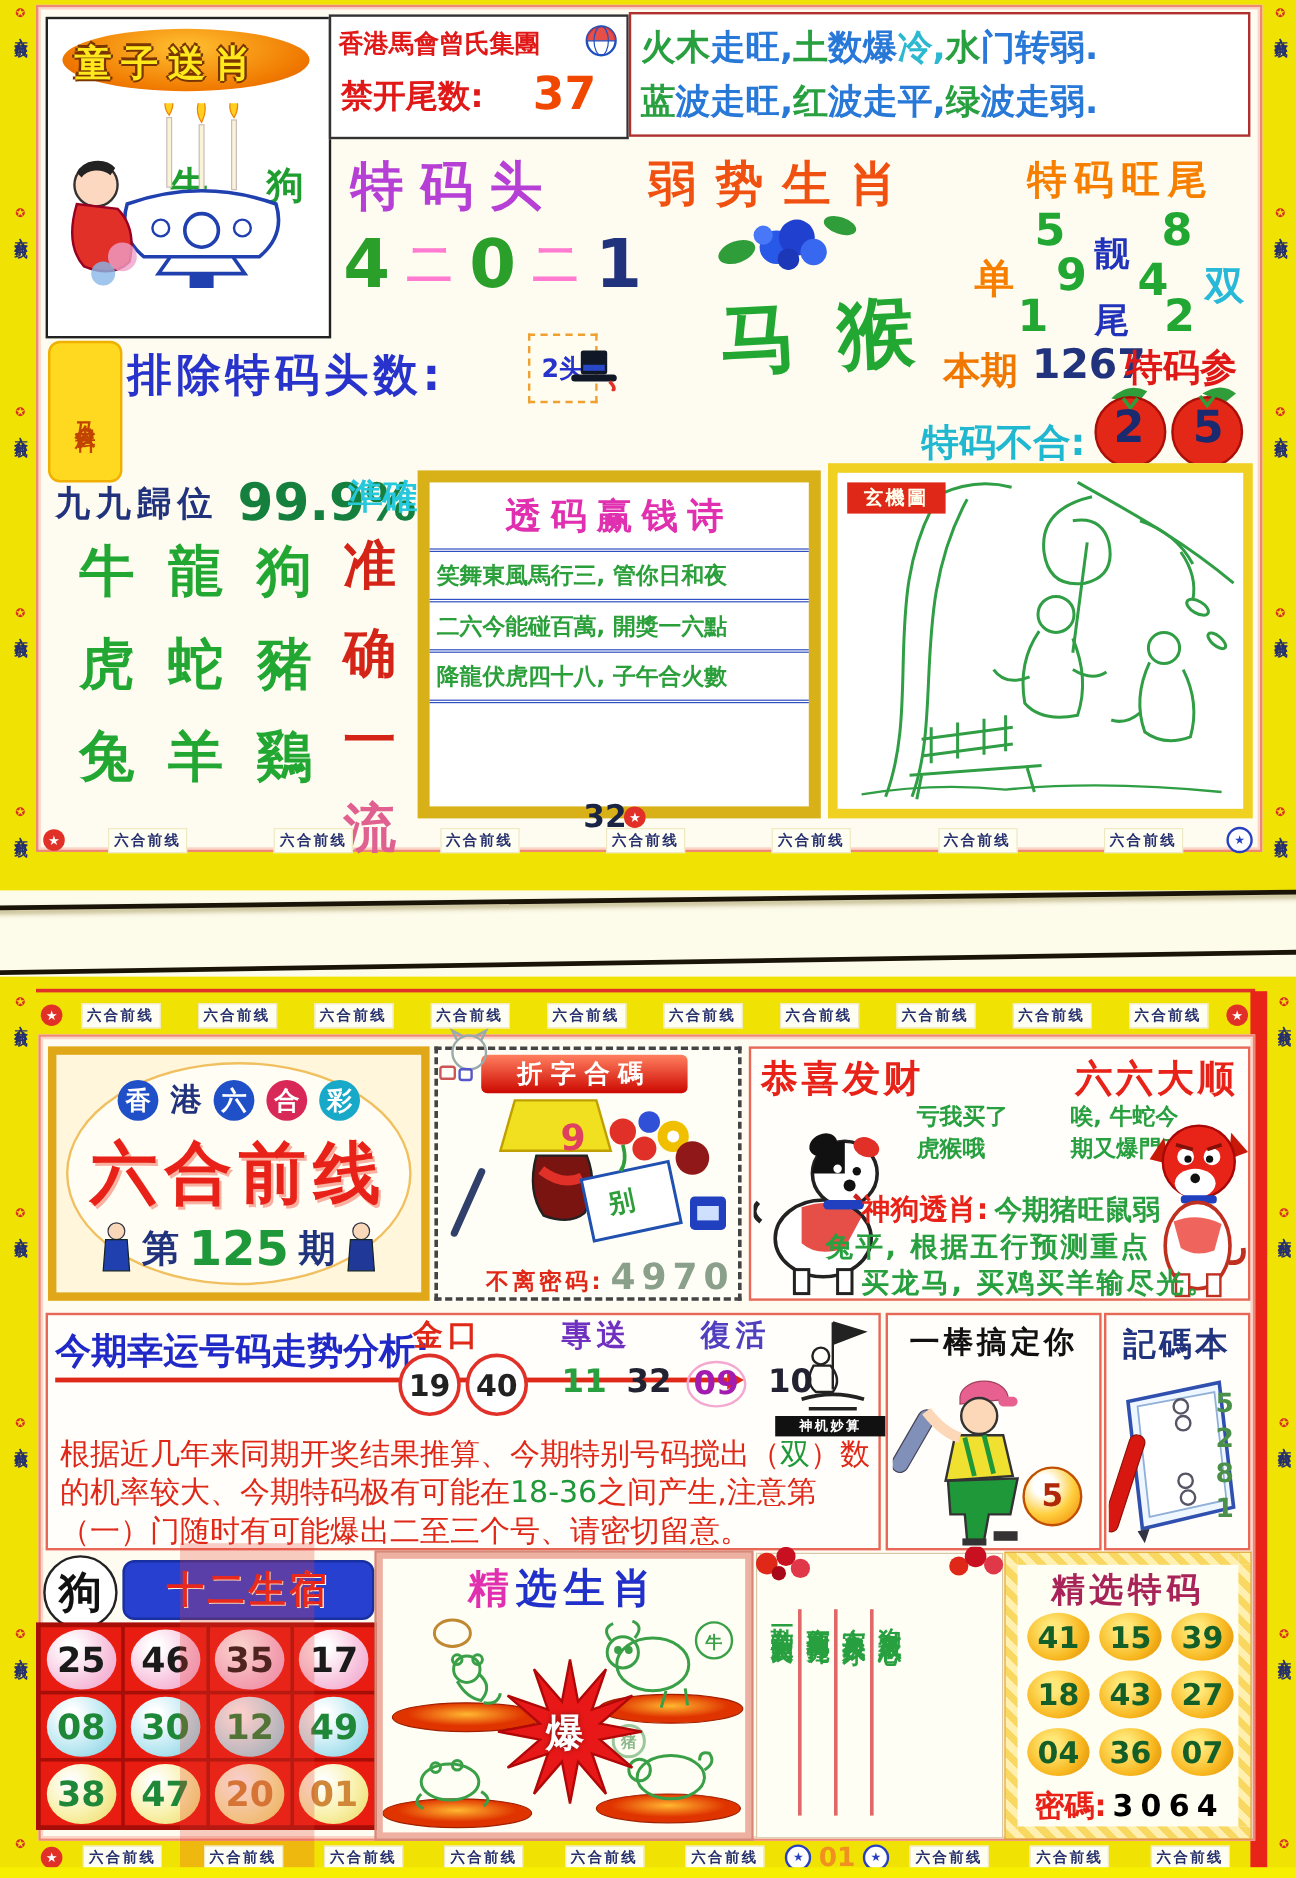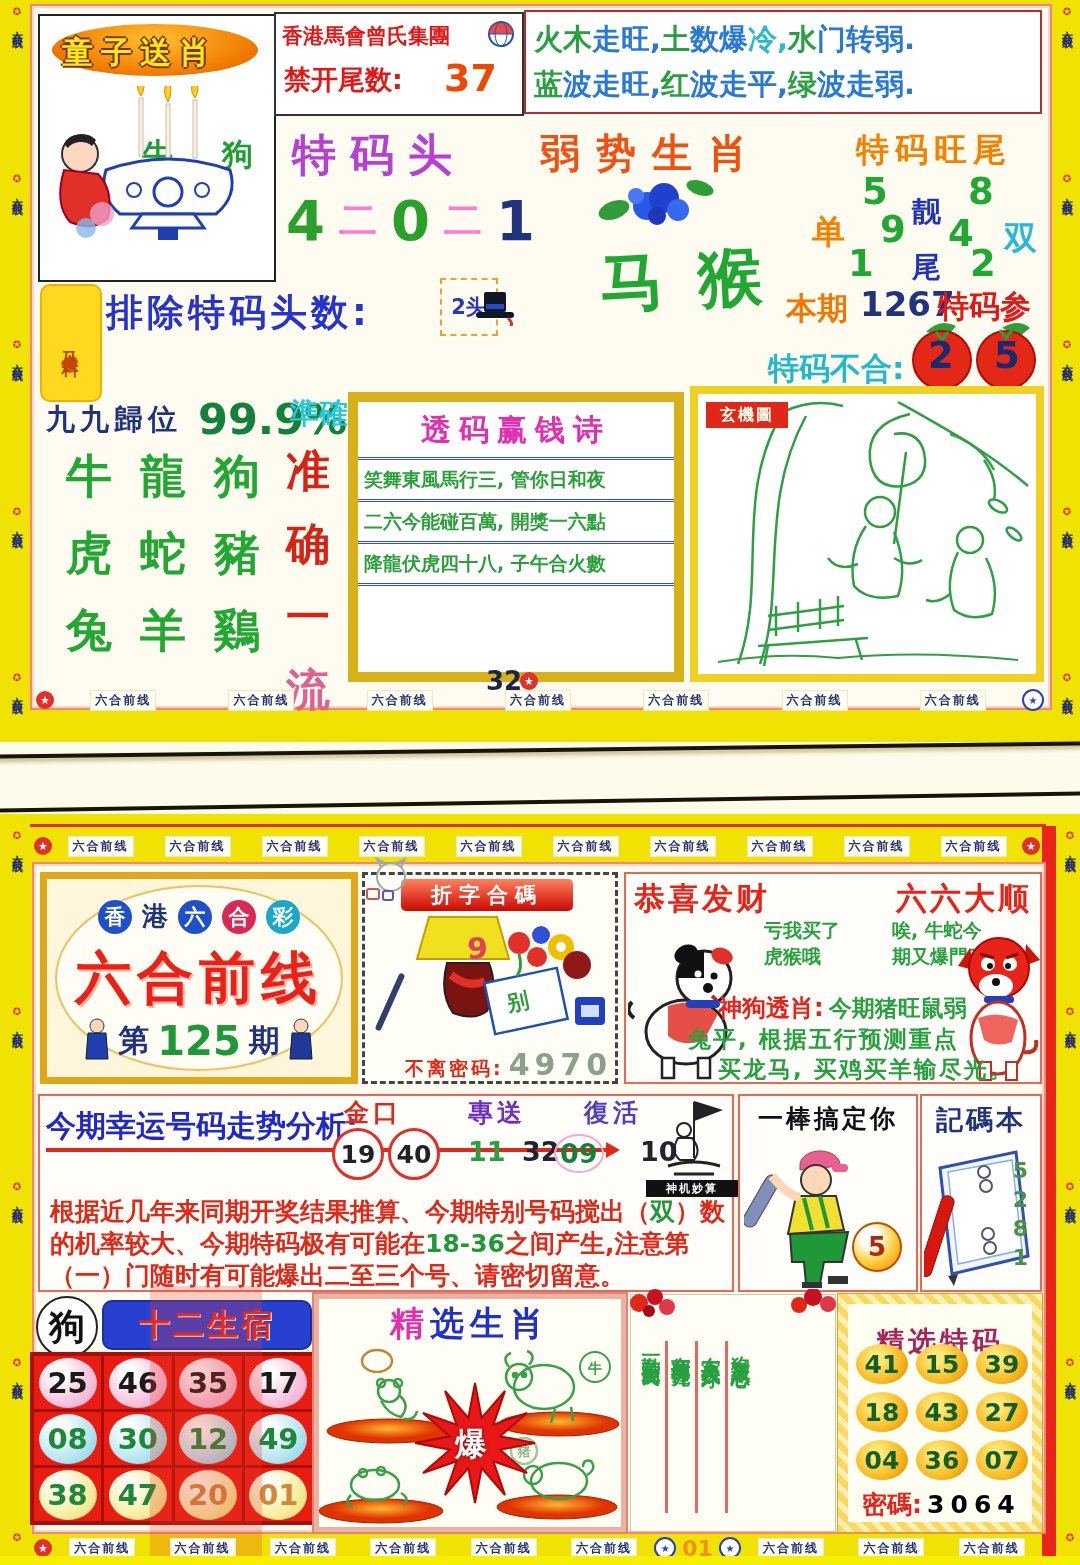--- a/index.html
+++ b/index.html
@@ -444,34 +444,34 @@
     <span class="a b nw" style="left:6px;top:10px;font-size:30px;color:#2028c8;">今期幸运号码走势分析:</span>
     <div class="a" style="left:6px;top:52px;width:560px;height:4px;background:#e02818;"></div>
     <div class="a" style="left:566px;top:46px;width:0;height:0;border-left:14px solid #e02818;border-top:8px solid transparent;border-bottom:8px solid transparent;"></div>
     <span class="a b nw" style="left:304px;top:0px;font-size:25px;color:#e02818;letter-spacing:4px;">金口</span>
     <span class="a cball" style="left:292px;top:32px;">19</span>
     <span class="a cball" style="left:348px;top:32px;">40</span>
     <span class="a b nw" style="left:428px;top:0px;font-size:25px;color:#7030c0;letter-spacing:4px;">專送</span>
     <span class="a b" style="left:428px;top:40px;font-size:27px;color:#28a040;">11</span>
     <span class="a b" style="left:482px;top:40px;font-size:27px;color:#223;">32</span>
     <span class="a b nw" style="left:544px;top:0px;font-size:25px;color:#5040c0;letter-spacing:4px;">復活</span>
-    <span class="a b" style="left:514px;top:38px;font-size:27px;color:#15803d;border:2px solid #f4a8d0;border-radius:50%;padding:2px 4px;">09</span>
+    <span class="a b" style="left:532px;top:38px;font-size:27px;color:#a21caf;border:2px solid #f4a8d0;border-radius:50%;padding:2px 4px;">09</span>
     <span class="a b" style="left:600px;top:40px;font-size:27px;color:#223;">10</span>
     <span class="a" style="left:616px;top:0px;">
       <svg width="76" height="84" viewBox="0 0 76 84" fill="none" stroke="#222" stroke-width="2">
         <path d="M38,6 l0,56"></path>
           <path d="M38,6 l26,8 l-26,10" fill="#222"></path>
         <circle cx="28" cy="34" r="7"></circle>
           <path d="M22,42 q-8,14 2,22 l14,0 q8,-10 -2,-22z"></path>
         <path d="M12,70 q26,-8 52,0" stroke-width="3"></path>
           <path d="M18,78 l40,0" stroke-width="3"></path>
       </svg>
     </span>
     <div class="a" style="left:606px;top:84px;width:92px;height:17px;background:#111;color:#fff;font-size:11px;font-weight:bold;display:flex;align-items:center;justify-content:center;letter-spacing:2px;">神机妙算</div>
-    <div class="a" style="left:10px;top:100px;width:678px;font-size:25px;font-weight:bold;color:#e02818;line-height:1.28;">
+    <div class="a" style="left:10px;top:100px;width:678px;font-size:25px;font-weight:normal;color:#e02818;line-height:1.28;">
       <span>根据近几年来同期开奖结果推算、今期特别号码搅出（</span><span style="color:#1e9838;">双</span><span>）数的机率较大、今期特码极有可能在</span><span style="color:#1e9838;">18-36</span><span>之间产生,注意第（一）门随时有可能爆出二至三个号、请密切留意。</span>
     </div>
   </div>
 
   <div class="a" style="left:738px;top:1094px;width:180px;height:198px;border:2px solid #e86858;background:#fffefa;box-sizing:border-box;">
     <div class="b nw" style="text-align:center;font-size:25px;color:#111;letter-spacing:3px;padding-top:6px;">一棒搞定你</div>
     <span class="a" style="left:4px;top:40px;">
       <svg width="130" height="152" viewBox="0 0 130 152">
         <rect x="10" y="36" width="14" height="58" rx="7" fill="#8090b8" stroke="#445" transform="rotate(30 17 65)"></rect>
         <path d="M56,28 a20,14 0 0 1 40,2 l-40,4z" fill="#e86090" stroke="#a04060"></path>
@@ -623,21 +623,21 @@
       <span class="vcol">东征西例打先锋</span>
         <span class="vsep"></span>
       <span class="vcol">东宫夫人找奴才</span>
         <span class="vsep"></span>
       <span class="vcol">狗对主人最忠心</span>
     </div>
   </div>
 
   <div class="a" style="left:838px;top:1294px;width:204px;height:238px;box-sizing:border-box;background:#fffef2;
     border:10px solid transparent;border-image:repeating-linear-gradient(45deg,#f8d860 0 6px,#fff0b0 6px 12px) 10;outline:1px solid #e0a020;">
-    <div class="b nw" style="text-align:center;font-size:28px;color:#a82458;letter-spacing:4px;padding-top:19px;">精选特码</div>
+    <div class="b nw" style="text-align:center;font-size:28px;color:#a82458;letter-spacing:4px;padding-top:2px;">精选特码</div>
     <div class="a" style="left:8px;top:40px;width:168px;display:grid;grid-template-columns:repeat(3,1fr);gap:8px;justify-items:center;">
       <span class="toval">41</span>
       <span class="toval">15</span>
       <span class="toval">39</span>
       <span class="toval">18</span>
       <span class="toval">43</span>
       <span class="toval">27</span>
       <span class="toval">04</span>
       <span class="toval">36</span>
       <span class="toval">07</span>

